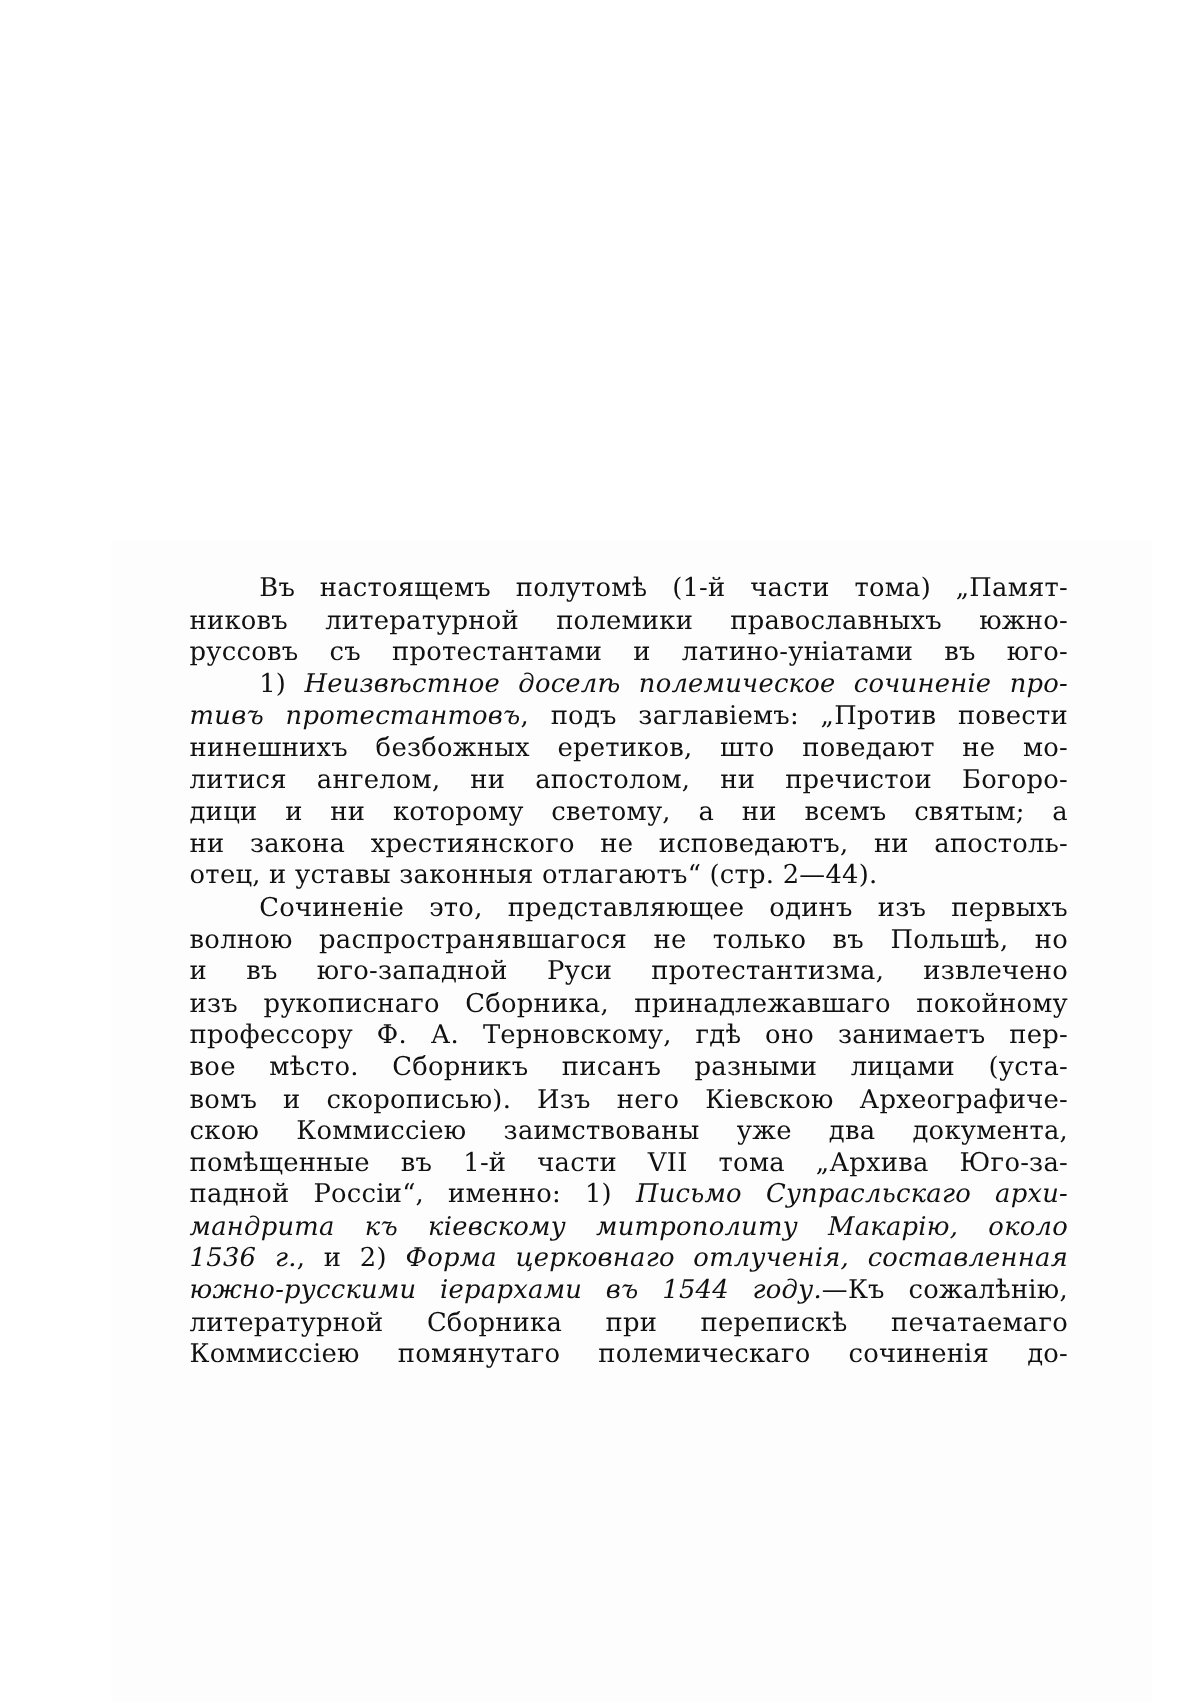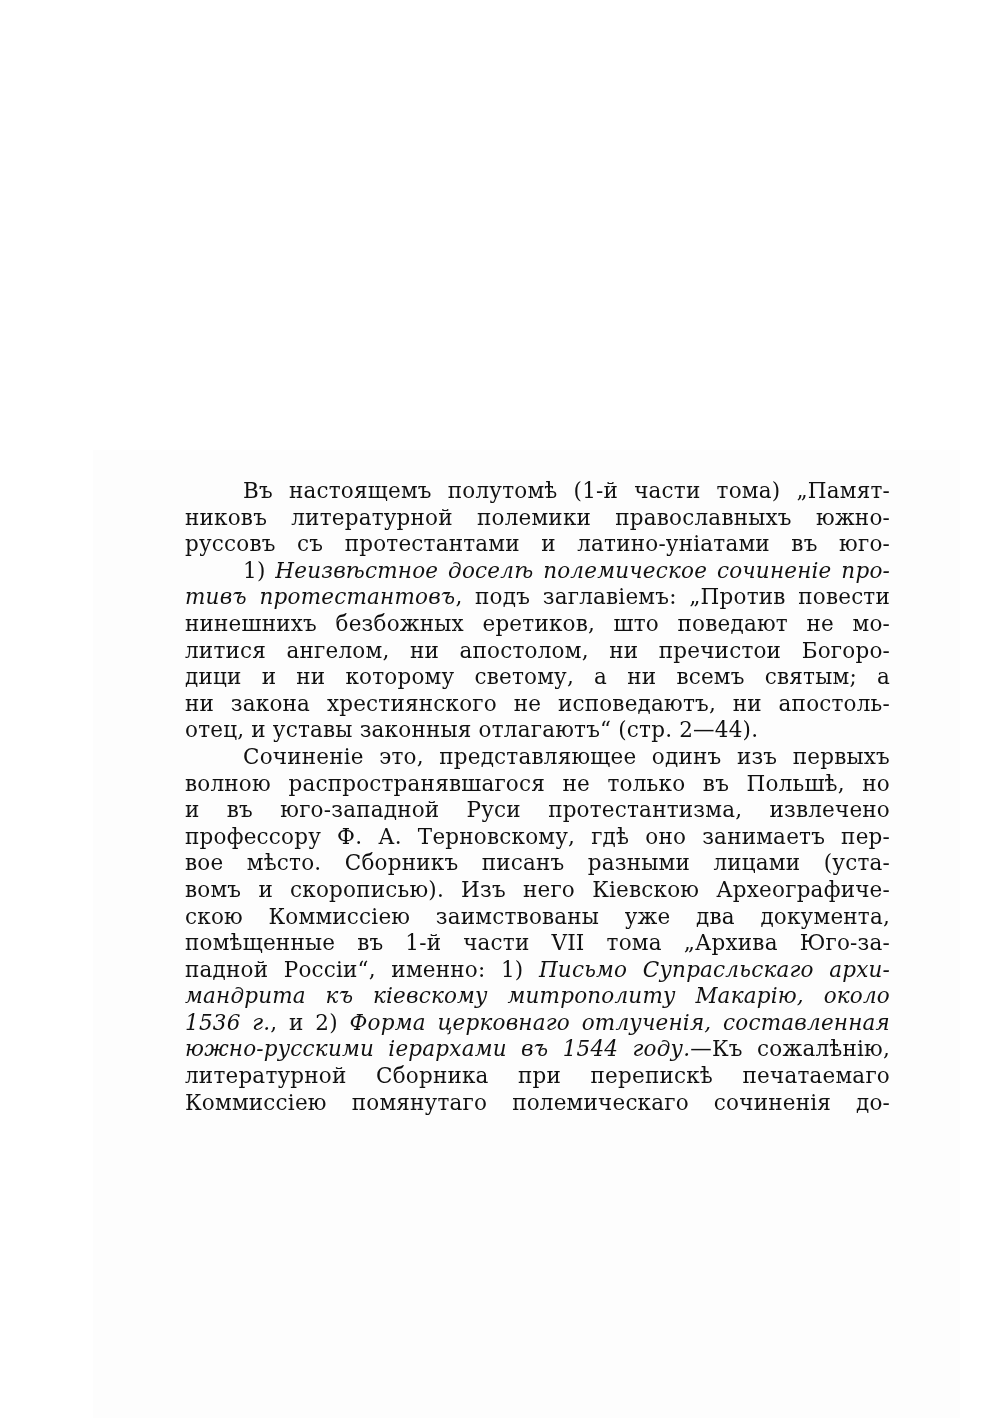--- a/index.html
+++ b/index.html
@@ -12,21 +12,21 @@
       background: #fdfdfd;
     }
     .page-text {
       position: absolute; left: 158px; top: 478px; width: 732px;
       font-family: "DejaVu Serif", "Liberation Serif", serif;
       font-size: 21.5px; line-height: 26.6px; color: #111;
       letter-spacing: 0.2px;
     }
     .line {
       display: block; white-space: nowrap; height: 26.6px;
-      text-align: justify; text-align-last: justify; margin-left: 27px;
+      text-align: justify; text-align-last: justify;
     }
     .line.last { text-align-last: left; }
     .indent { padding-left: 58px; }
     .it { font-style: italic; }
   </style>
 </head>
 <body>
 
 <div class="scan"></div>
 <div class="page-text" id="page-text">
@@ -36,20 +36,21 @@
     <div class="line indent"><span>1) </span><span class="it">Неизвѣстное доселѣ полемическое сочиненіе про-</span></div>
     <div class="line"><span class="it">тивъ протестантовъ</span><span>, подъ заглавіемъ: „Против повести</span></div>
     <div class="line"><span>нинешнихъ безбожных еретиков, што поведают не мо-</span></div>
     <div class="line"><span>литися ангелом, ни апостолом, ни пречистои Богоро-</span></div>
     <div class="line"><span>дици и ни которому светому, а ни всемъ святым; а</span></div>
     <div class="line"><span>ни закона хрестиянского не исповедаютъ, ни апостоль-</span></div>
     <div class="line last"><span>отец, и уставы законныя отлагаютъ“ (стр. 2—44).</span></div>
     <div class="line indent"><span>Сочиненіе это, представляющее одинъ изъ первыхъ</span></div>
     <div class="line"><span>волною распространявшагося не только въ Польшѣ, но</span></div>
     <div class="line"><span>и въ юго-западной Руси протестантизма, извлечено</span></div>
+    <div class="line"><span>изъ рукописнаго Сборника, принадлежавшаго покойному</span></div>
     <div class="line"><span>профессору Ф. А. Терновскому, гдѣ оно занимаетъ пер-</span></div>
     <div class="line"><span>вое мѣсто. Сборникъ писанъ разными лицами (уста-</span></div>
     <div class="line"><span>вомъ и скорописью). Изъ него Кіевскою Археографиче-</span></div>
     <div class="line"><span>скою Коммиссіею заимствованы уже два документа,</span></div>
     <div class="line"><span>помѣщенные въ 1-й части VII тома „Архива Юго-за-</span></div>
     <div class="line"><span>падной Россіи“, именно: 1) </span><span class="it">Письмо Супрасльскаго архи-</span></div>
     <div class="line"><span class="it">мандрита къ кіевскому митрополиту Макарію, около</span></div>
     <div class="line"><span class="it">1536 г.</span><span>, и 2) </span><span class="it">Форма церковнаго отлученія, составленная</span></div>
     <div class="line"><span class="it">южно-русскими іерархами въ 1544 году.</span><span>—Къ сожалѣнію,</span></div>
     <div class="line"><span>литературной Сборника при перепискѣ печатаемаго</span></div>

